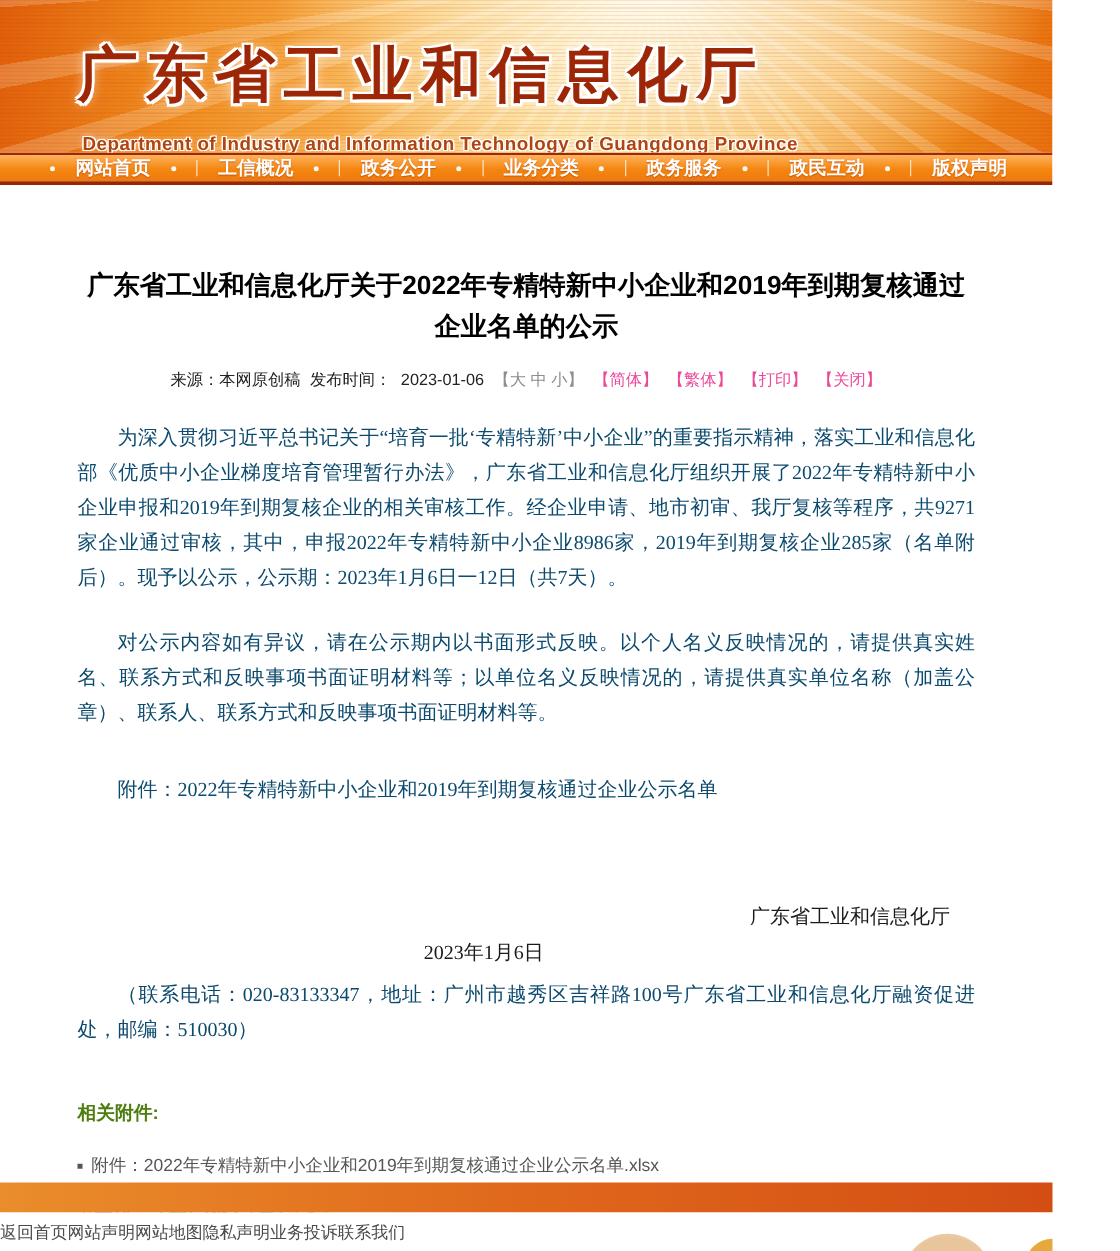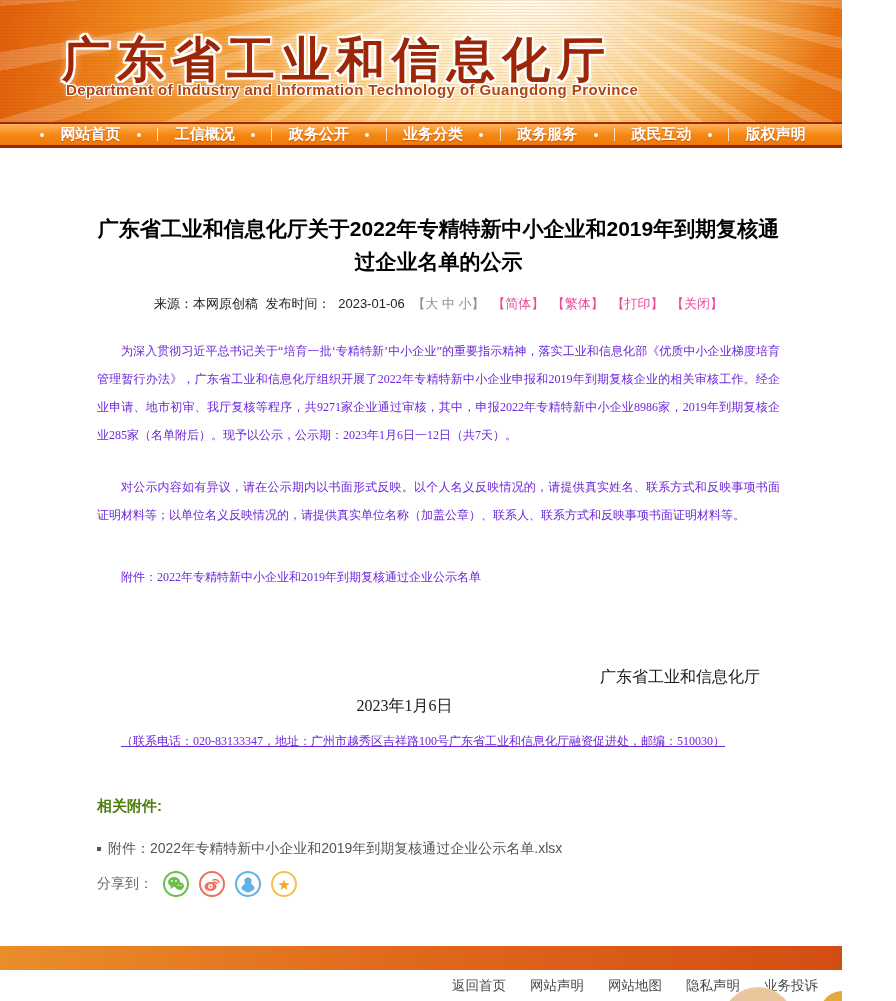--- a/index.html
+++ b/index.html
@@ -19,21 +19,21 @@
   .site-title {
     position: absolute; left: 62px; top: 28px;
     font-size: 48px; font-weight: bold; letter-spacing: 7px;
     color: #9c2605;
     text-shadow:
       -2px -2px 0 #fff, 2px -2px 0 #fff, -2px 2px 0 #fff, 2px 2px 0 #fff,
       0 -2px 0 #fff, 0 2px 0 #fff, -2px 0 0 #fff, 2px 0 0 #fff,
       0 0 10px rgba(255,255,255,0.85);
   }
   .site-subtitle {
-    position: absolute; left: 66px; top: 81px;
+    position: absolute; left: 66px; top: 107px;
     font-size: 15px; font-weight: bold; letter-spacing: 0.4px;
     color: #b24410;
     text-shadow:
       -1px -1px 0 #fff, 1px -1px 0 #fff, -1px 1px 0 #fff, 1px 1px 0 #fff,
       0 0 5px rgba(255,255,255,0.8);
   }
 
   
   .navbar {
     height: 26px;
@@ -44,47 +44,47 @@
     padding: 0 36px 0 40px;
   }
   .nav-item {
     color: #fff; font-size: 15px; font-weight: bold; text-decoration: none;
     text-shadow: 0 1px 1px rgba(150,40,0,0.5); cursor: pointer; white-space: nowrap; font-family: Liberation Serif, serif;
   }
   .nav-dot { width: 4px; height: 4px; border-radius: 50%; background: #fff; opacity: 0.95; }
   .nav-pipe { width: 1px; height: 13px; background: #ffe9cf; opacity: 0.9; }
 
   
-  .main { padding: 64px 62px 0 97px; color: #1a1a1a; }
+  .main { padding: 64px 62px 0 62px; color: #1a1a1a; }
   .doc-title {
     max-width: 760px; margin: 0 auto; text-align: center;
     font-size: 21px; line-height: 33px; font-weight: bold; color: #000;
     font-family: "Liberation Sans", sans-serif;
   }
   .meta { margin-top: 17px; text-align: center; font-size: 13px; color: #222; }
   .meta span { margin: 0 2px; }
   .meta .dim { color: #8d8d8d; }
   .meta .btn { color: #ec4899; cursor: pointer; }
 
   .para {
     margin-top: 24px; text-indent: 2em;
     font-family: "Liberation Serif", serif;
-    font-size: 12px; line-height: 28px; color: #6d28d9;
+    font-size: 16px; line-height: 28px; color: #0c4a6e;
     text-align: justify;
   }
   .para.attach-line { margin-top: 34px; }
   .sign-org {
     margin-top: 76px; text-align: right; padding-right: 20px;
     font-family: "Liberation Serif", serif; font-size: 16px;
   }
   .sign-date {
     margin-top: 8px; text-align: center; padding-right: 68px;
     font-family: "Liberation Serif", serif; font-size: 16px;
   }
-  .contact { margin-top: 10px; text-decoration: underline; }
+  .contact { margin-top: 10px; }
 
   
   .related { margin-top: 42px; }
   .related-heading { color: #4d7c0f; font-size: 15px; font-weight: bold; }
   .attach-link-row { margin-top: 24px; display: flex; align-items: center; font-size: 14px; color: #555; }
   .bullet-square { width: 4px; height: 4px; background: #555; margin-right: 7px; flex: 0 0 auto; }
   .attach-link { color: #555; text-decoration: none; cursor: pointer; }
 
   .share-row { margin-top: 13px; display: flex; align-items: center; }
   .share-label { font-size: 14px; color: #666; margin-right: 10px; }
@@ -99,21 +99,21 @@
   .icon-qq     { border: 2px solid #62b0e8; }
   .icon-qzone  { border: 2px solid #f5c04e; color: #f5a623; font-size: 15px; line-height: 1; }
 
   
   .footer-bar {
     position: absolute; left: 0; top: 946px; width: 896px; height: 24px;
     background: linear-gradient(90deg, #ea8d2b 0%, #e0691c 45%, #d24a12 100%);
   }
   .footer-links {
     position: absolute; left: 0; top: 970px; width: 896px; height: 31px;
-    display: flex; align-items: center; justify-content: flex-end; gap: 24px;
+    display: flex; align-items: center; justify-content: flex-start; gap: 0;
     font-size: 13.5px; color: #4a4a4a; background: #fff;
   }
   .footer-links a { color: #4a4a4a; text-decoration: none; cursor: pointer; }
 
   
   .decor-badge-1 {
     position: absolute; left: 722px; top: 987px; width: 72px; height: 72px;
     border-radius: 50%;
     background: radial-gradient(circle at 50% 60%, #d44b2a 0 30%, #e9c59b 31% 70%, #f3dcc0 100%);
   }

